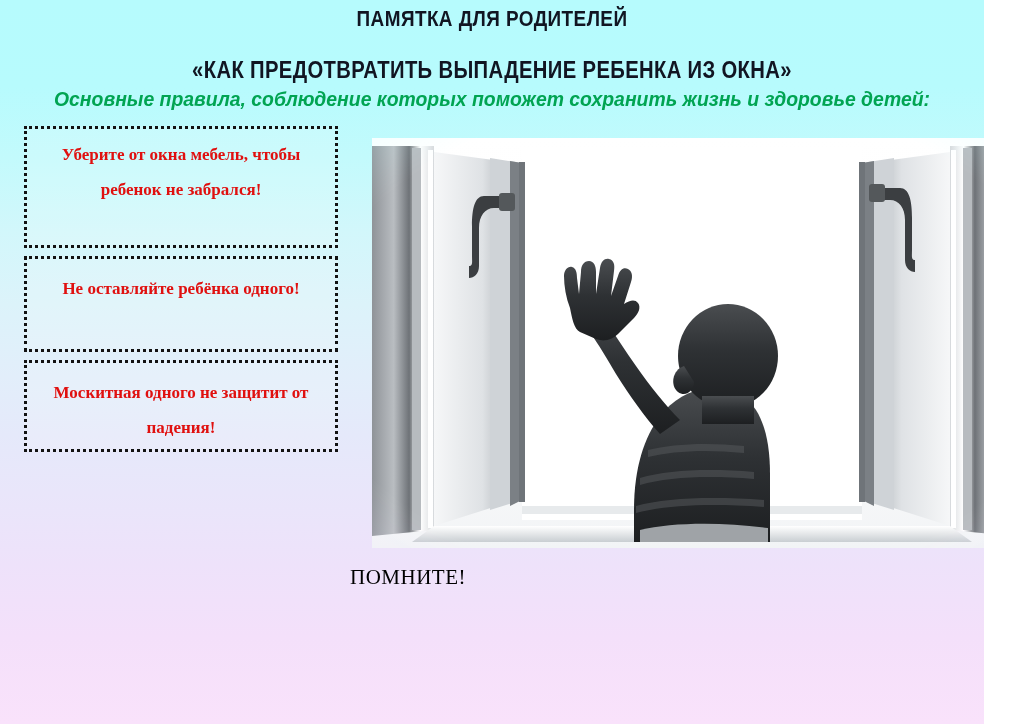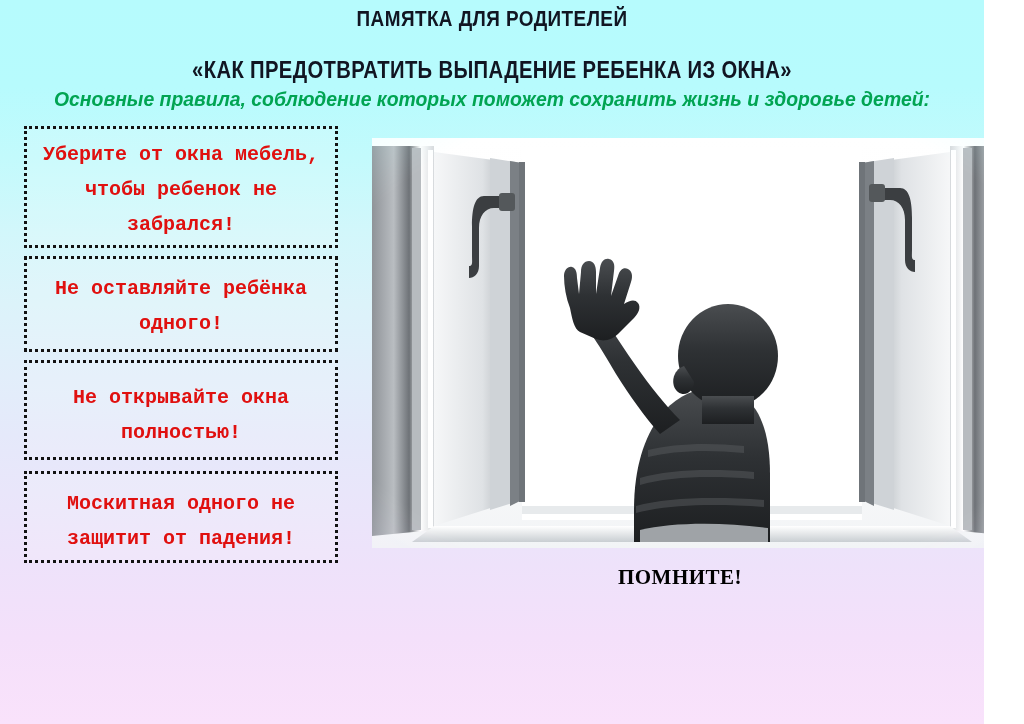--- a/index.html
+++ b/index.html
@@ -72,23 +72,23 @@
     left: 24px;
     top: 126px;
     width: 314px;
   }
   .rule-box {
     box-sizing: border-box;
     border: 3px dotted #121212;
     background: rgba(255,255,255,0.16);
     text-align: center;
     color: #e0100f;
-    font-family: Liberation Mono, monospace;
-    font-weight: bold;
-    font-size: 20px;
+    font-family: Liberation Serif, serif;
+    font-weight: bold;
+    font-size: 17px;
     line-height: 35px;
     padding: 8px 10px 9px 10px;
     margin-bottom: 8px;
   }
   .rule-box.r1 { height: 122px; }
   .rule-box.r2 { height: 96px;  padding-top: 12px; text-align: center; }
   .rule-box.r3 { height: 100px; padding-top: 17px; margin-bottom: 11px;}
   .rule-box.r4 { height: 124px; padding-top: 10px; margin-bottom: 10px;}
   .rule-box.r5 { height: 92px;  padding-top: 12px; }
 
@@ -114,23 +114,23 @@
          rgba(0,0,0,0.25) 93%, rgba(0,0,0,0) 100%);
   }
   .photo svg { display:block; width:100%; height:100%; }
 
   
   .remember-head {
     position: absolute;
     left: 350px;
     width: 660px;
     top: 565px;
-    text-align: center;
+    text-align: left;
     font-family: "Liberation Serif", serif;
-    font-weight: bold;
+    font-weight: normal;
     font-size: 21px;
     letter-spacing: 0.5px;
     color: #000000;
   }
   .remember-body {
     position: absolute;
     left: 348px;
     width: 664px;
     top: 610px;
     text-align: center;
@@ -153,21 +153,20 @@
 
   <div class="title1">ПАМЯТКА ДЛЯ РОДИТЕЛЕЙ</div>
 
   <div class="title2">«КАК ПРЕДОТВРАТИТЬ ВЫПАДЕНИЕ РЕБЕНКА ИЗ ОКНА»</div>
 
   <div class="subtitle">Основные правила, соблюдение которых поможет сохранить жизнь и здоровье детей:</div>
 
   <div class="rules">
     <div class="rule-box r1">Уберите от окна мебель, чтобы ребенок не забрался!</div>
     <div class="rule-box r2">Не оставляйте ребёнка одного!</div>
-    <div class="rule-box r3">Не открывайте окна полностью!</div>
     <div class="rule-box r5">Москитная одного не защитит от падения!</div>
   </div>
 
   <div class="photo-wrap">
     <div class="photo">
       <svg viewBox="0 0 640 410" preserveAspectRatio="none">
         <defs>
           <linearGradient id="sky" x1="0" y1="0" x2="0" y2="1">
             <stop offset="0%" stop-color="#ffffff"></stop>
             <stop offset="70%" stop-color="#fbfbfb"></stop>

